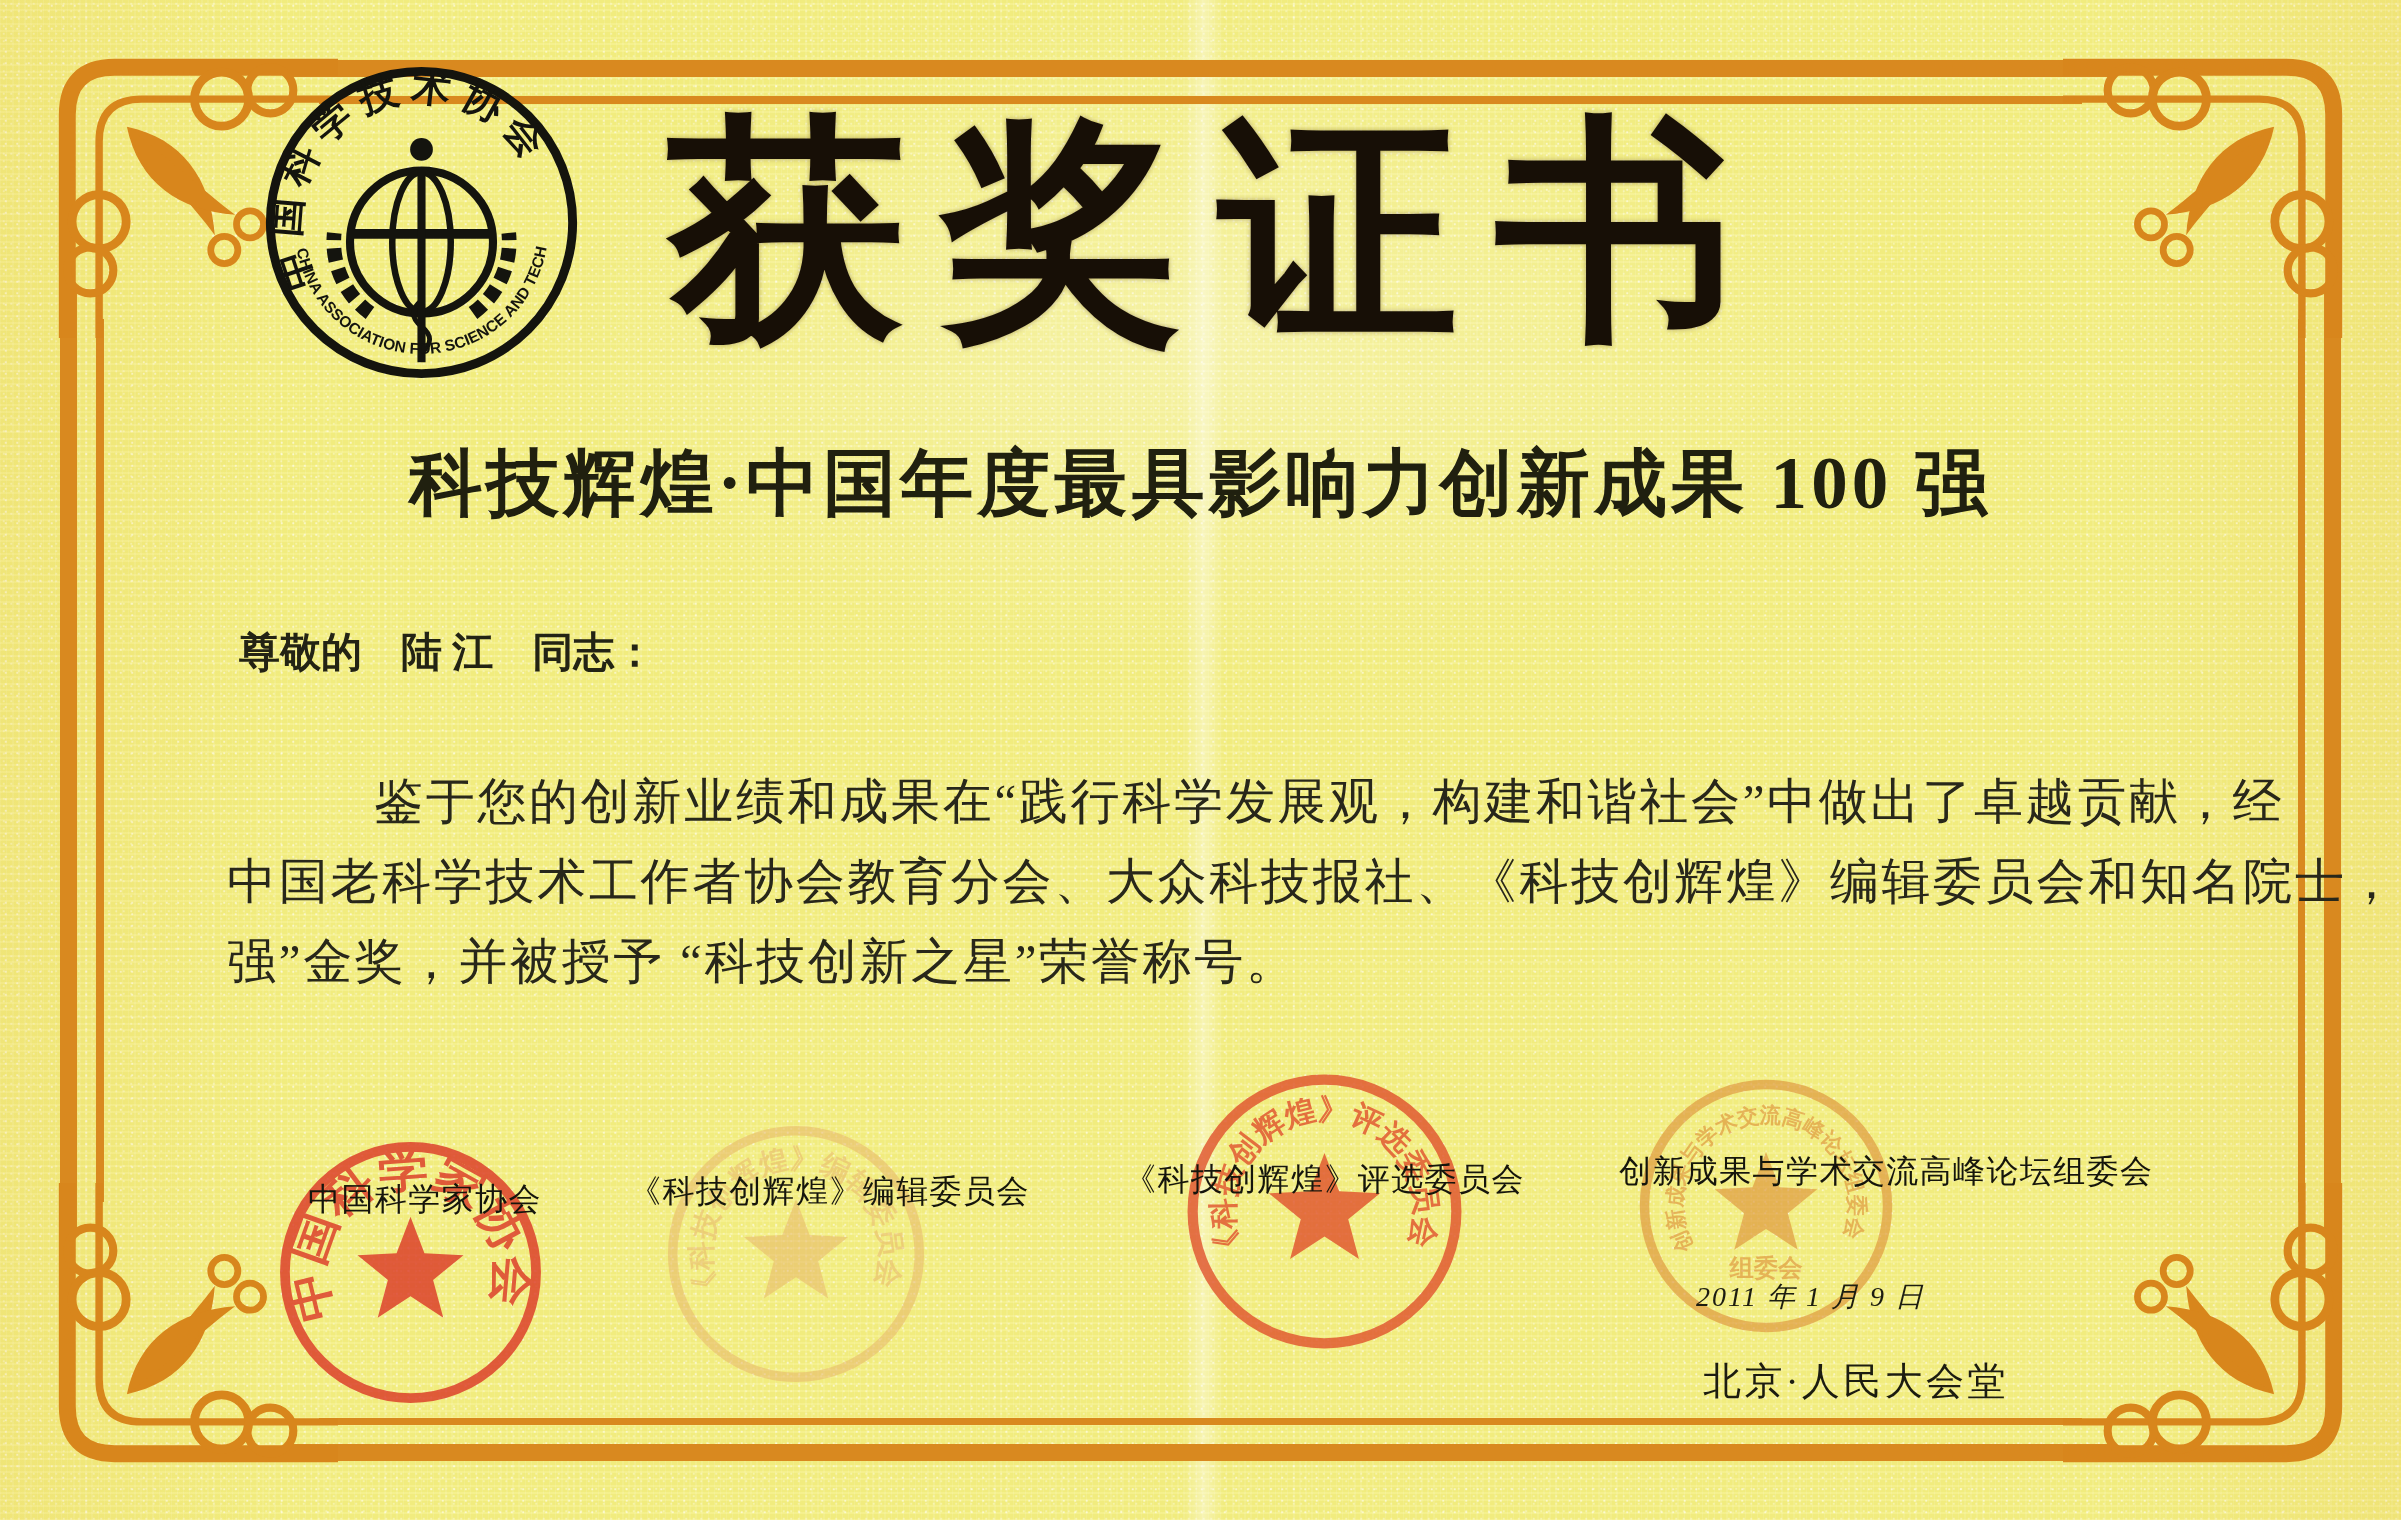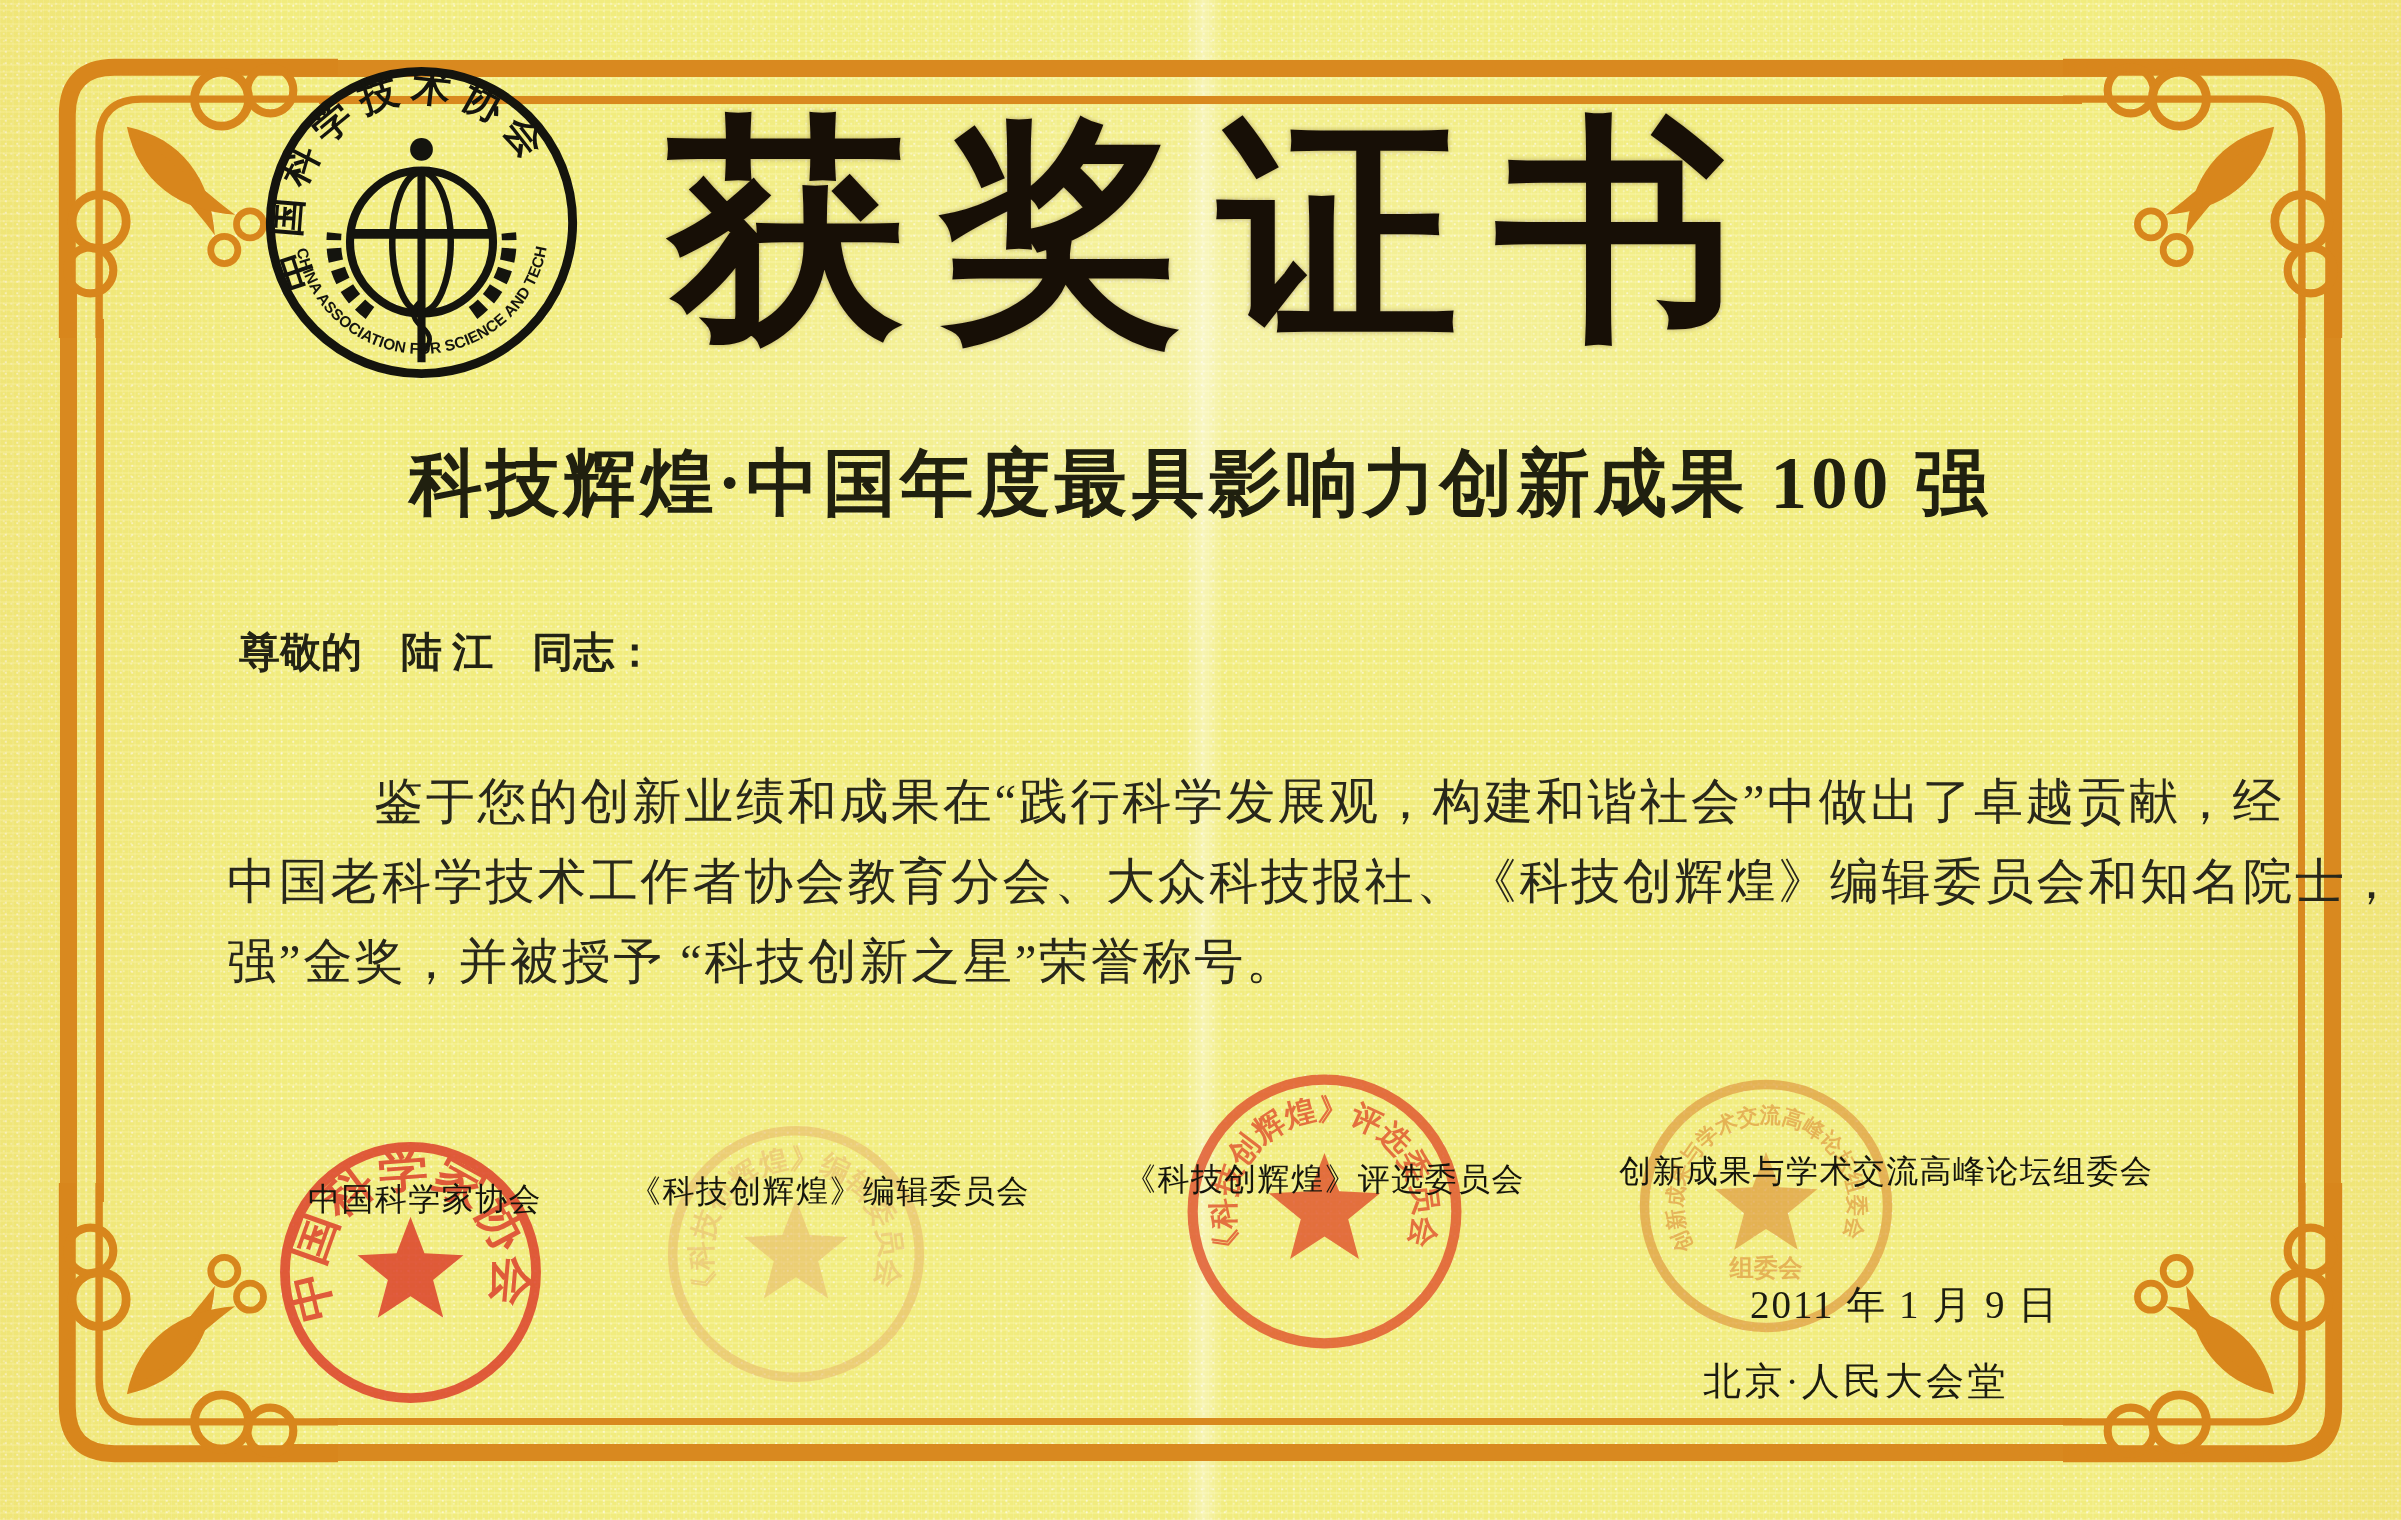--- a/index.html
+++ b/index.html
@@ -63,21 +63,21 @@
   .body-line{white-space:nowrap;}
   .indent-first{text-indent:3em;}
   .indent-close{text-indent:2em;}
   
   .seal{position:absolute;}
   .sig{position:absolute;font-size:32px;color:#15150c;letter-spacing:1.4px;white-space:nowrap;}
   .sig1{left:308px;top:1178px;}
   .sig2{left:629px;top:1170px;}
   .sig3{left:1124px;top:1158px;}
   .sig4{left:1619px;top:1150px;}
-  .date{position:absolute;left:1750px;top:1278px;font-size:39px;letter-spacing:2px;color:#1c1c10;white-space:nowrap;}
+  .date{position:absolute;left:1696px;top:1278px;font-size:28px;letter-spacing:2px;color:#1c1c10;white-space:nowrap;font-style:italic;}
   .venue{position:absolute;left:1703px;top:1356px;font-size:38px;letter-spacing:3.4px;color:#1c1c10;white-space:nowrap;}
 </style>
 </head>
 <body>
 
 <div class="page">
   <div class="glow"></div>
   <div class="crease"></div>
 
   <div class="seg ot"></div>

